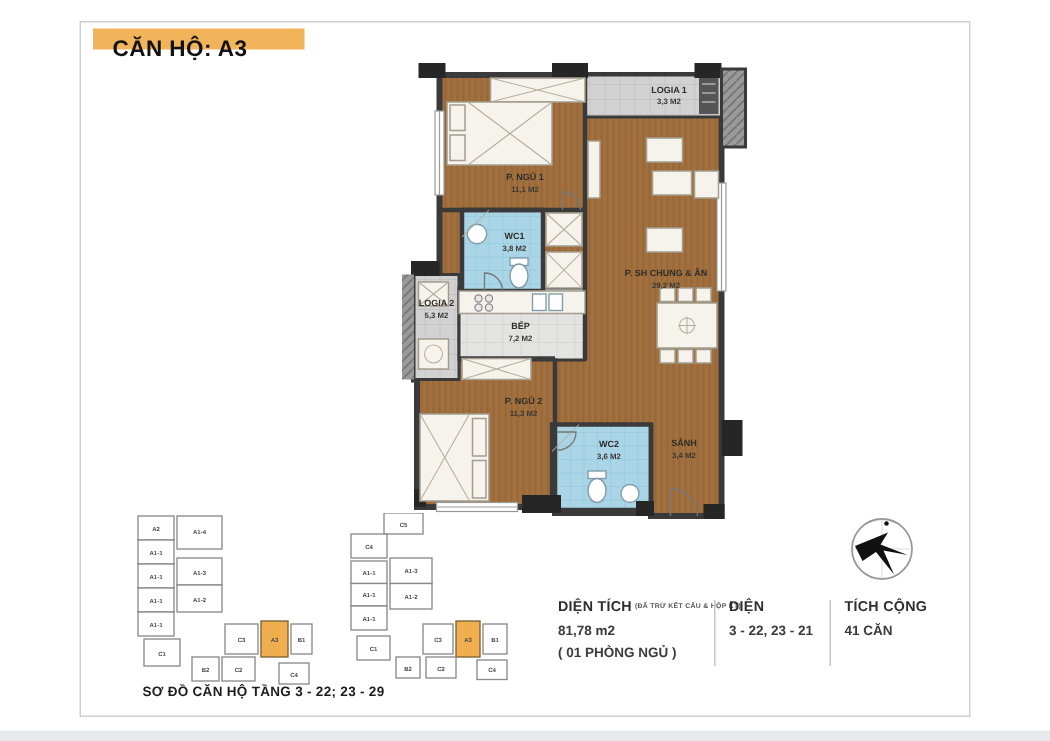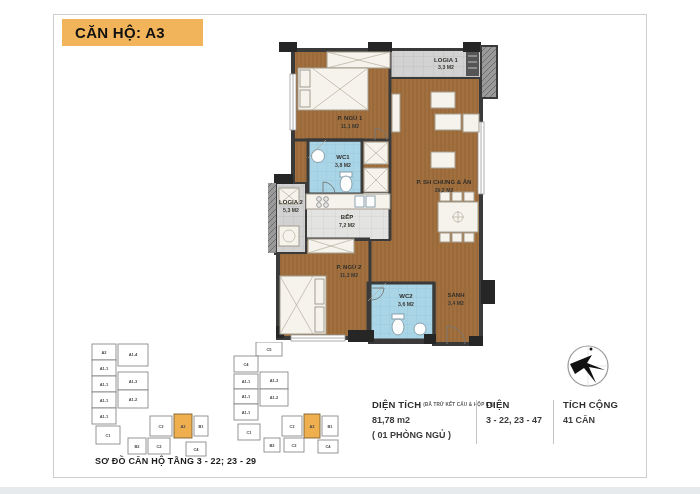--- a/index.html
+++ b/index.html
@@ -1,19 +1,19 @@
 <!DOCTYPE html>
 <html><head>
 <meta charset="utf-8">
 <style>
   html,body{margin:0;padding:0;background:#fff;}
   .page{position:relative;width:700px;height:494px;background:#fff;overflow:hidden;
         font-family:"Liberation Sans","DejaVu Sans",sans-serif;color:#222;}
   .frame{position:absolute;left:53px;top:14px;width:592px;height:462px;border:1px solid #cfcfcf;}
-  .title-bar{position:absolute;left:62px;top:19px;width:141px;height:27px;background:#F2B45A;}
+  .title-bar{position:absolute;left:62px;top:19px;width:141px;height:14px;background:#F2B45A;}
   .title-bar span{display:block;font-size:15px;font-weight:700;color:#111;line-height:27px;padding-left:13px;letter-spacing:.3px;}
   .plan-wrap{position:absolute;left:263px;top:36px;width:244px;height:314px;}
   .kp1{position:absolute;left:82px;top:342px;}
   .kp2{position:absolute;left:226px;top:342px;}
   .caption{position:absolute;left:95px;top:456px;width:300px;text-align:left;
            font-size:9px;font-weight:700;color:#1c1c1c;letter-spacing:.2px;}
   .info{position:absolute;}
   .info-head{font-size:9.5px;font-weight:700;color:#2e2e2e;letter-spacing:.2px;}
   .info-note{font-size:4.6px;font-weight:600;color:#555;margin-left:2px;vertical-align:2px;}
   .info-val{font-size:9px;font-weight:700;color:#3a3a3a;margin-top:5px;}
@@ -264,21 +264,21 @@
   <div class="caption">SƠ ĐỒ CĂN HỘ TẦNG 3 - 22; 23 - 29</div>
 
   <div class="info" style="left:372px;top:399px;">
     <div class="info-head"><span>DIỆN TÍCH</span><span class="info-note">(ĐÃ TRỪ KẾT CẤU &amp; HỘP KT)</span></div>
     <div class="info-val">81,78 m2</div>
     <div class="info-val">( 01 PHÒNG NGỦ )</div>
   </div>
   <div class="vdiv" style="left:476px;top:400px;"></div>
   <div class="info" style="left:486px;top:399px;">
     <div class="info-head">DIỆN</div>
-    <div class="info-val">3 - 22, 23 - 47</div>
+    <div class="info-val">3 - 22, 23 - 21</div>
   </div>
   <div class="vdiv" style="left:553px;top:400px;"></div>
   <div class="info" style="left:563px;top:399px;">
     <div class="info-head">TÍCH CỘNG</div>
     <div class="info-val">41 CĂN</div>
   </div>
 
   <svg class="compass" viewBox="0 0 46 46" width="46" height="46">
     <circle cx="23" cy="23" r="20" fill="#fff" stroke="#999" stroke-width="1.2"></circle>
     <path d="M23,3 V43 M3,23 H43" stroke="#cfcfcf" stroke-width="0.5"></path>

